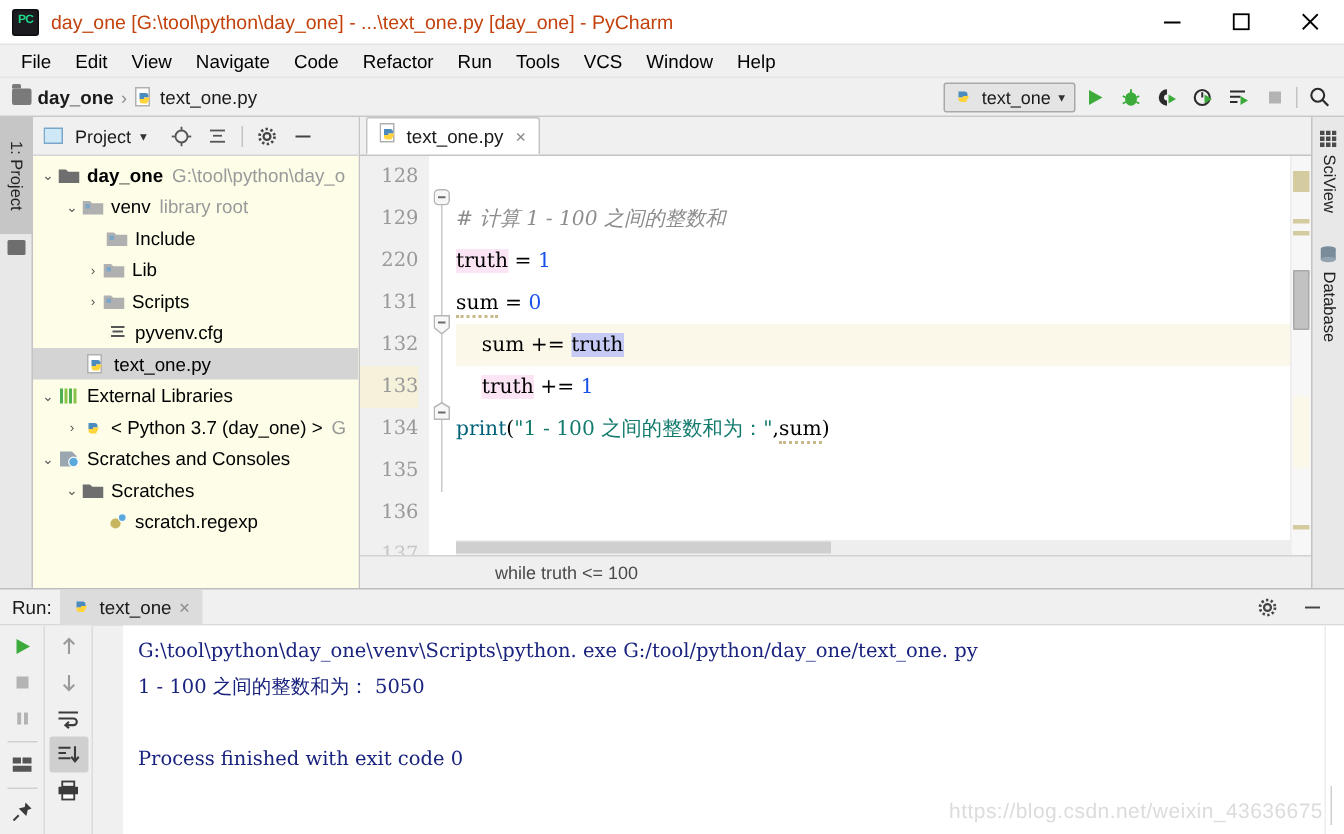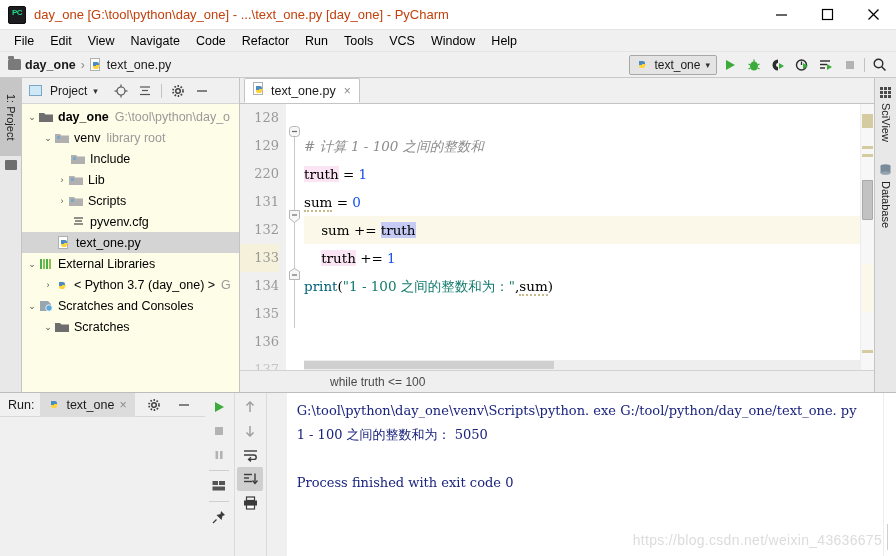--- a/index.html
+++ b/index.html
@@ -132,21 +132,21 @@
   .breadcrumbbar { height:22px; background:#efefef; border-top:1px solid #d2d2d2;
                    display:flex; align-items:center; padding-left:90px; flex:0 0 22px;
                    font-size:12px; color:#4a4a4a; }
 
   .rightstrip { width:22px; background:#e8e8e8; border-left:1px solid #c4c4c4; flex:0 0 22px;
                 display:flex; flex-direction:column; align-items:center; padding-top:4px; }
   .rvtab { writing-mode:vertical-rl; font-size:11px; color:#222; padding:5px 0;
            display:flex; align-items:center; gap:5px; }
 
   
-  .runwin { height:164px; flex:0 0 164px; display:flex; flex-direction:row;
+  .runwin { height:164px; flex:0 0 164px; display:flex; flex-direction:column;
             background:#f0f0f0; border-top:1px solid #bdbdbd; }
   .runheader { height:24px; display:flex; align-items:center; flex:0 0 24px; padding-left:8px; gap:6px;
                border-bottom:1px solid #d8d8d8; }
   .runlabel { font-size:12.5px; }
   .runtab { display:flex; align-items:center; gap:5px; height:24px; padding:0 8px;
             background:#dcdcdc; font-size:12.5px; }
   .runtab .x { color:#8a8a8a; }
   .run-hdr-right { margin-left:auto; display:flex; align-items:center; gap:4px; padding-right:8px; }
 
   .runbody { flex:1; display:flex; min-height:0; }
@@ -456,20 +456,29 @@
         <div class="trow" style="padding-left:20px;">
           <span class="tw">⌄</span>
           <span class="ticon">
             <svg width="14" height="12">
                 <path d="M0 2h5l1.5 1.5H14V11H0z" fill="#6e6e6e"></path>
               </svg>
           </span>
           <span class="tlabel">Scratches</span>
         </div>
 
+        <div class="trow" style="padding-left:48px;">
+          <span class="ticon">
+            <svg width="14" height="13">
+              <circle cx="6" cy="8" r="3.4" fill="#c8b560"></circle>
+              <circle cx="10.5" cy="4" r="2.6" fill="#5aa9dd" stroke="#fff" stroke-width="0.7"></circle>
+            </svg>
+          </span>
+          <span class="tlabel">scratch.regexp</span>
+        </div>
       </div>
     </div>
 
     <div class="editorcol">
       <div class="tabstrip">
         <div class="etab">
           <span>
             <svg width="13" height="14" viewBox="0 0 13 14">
               <rect x="0.5" y="0.5" width="9" height="12" fill="#fff" stroke="#b0b0b0"></rect>
               <path d="M3 4h4a2 2 0 012 2v1H6v1H3z" fill="#4b8bbe"></path>

